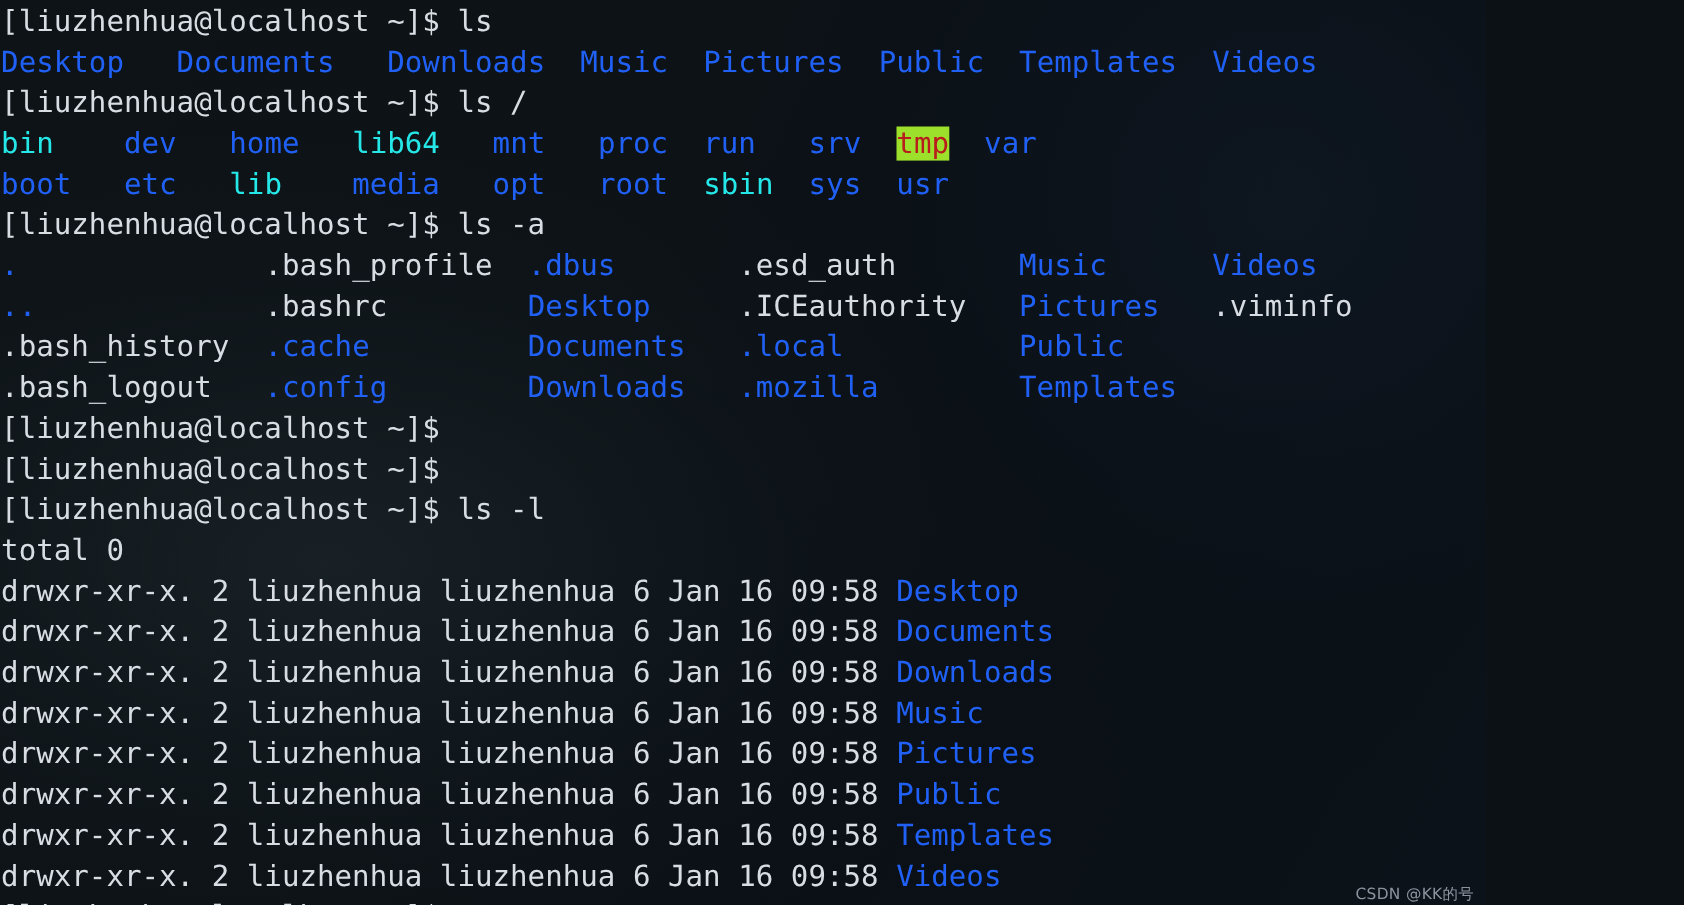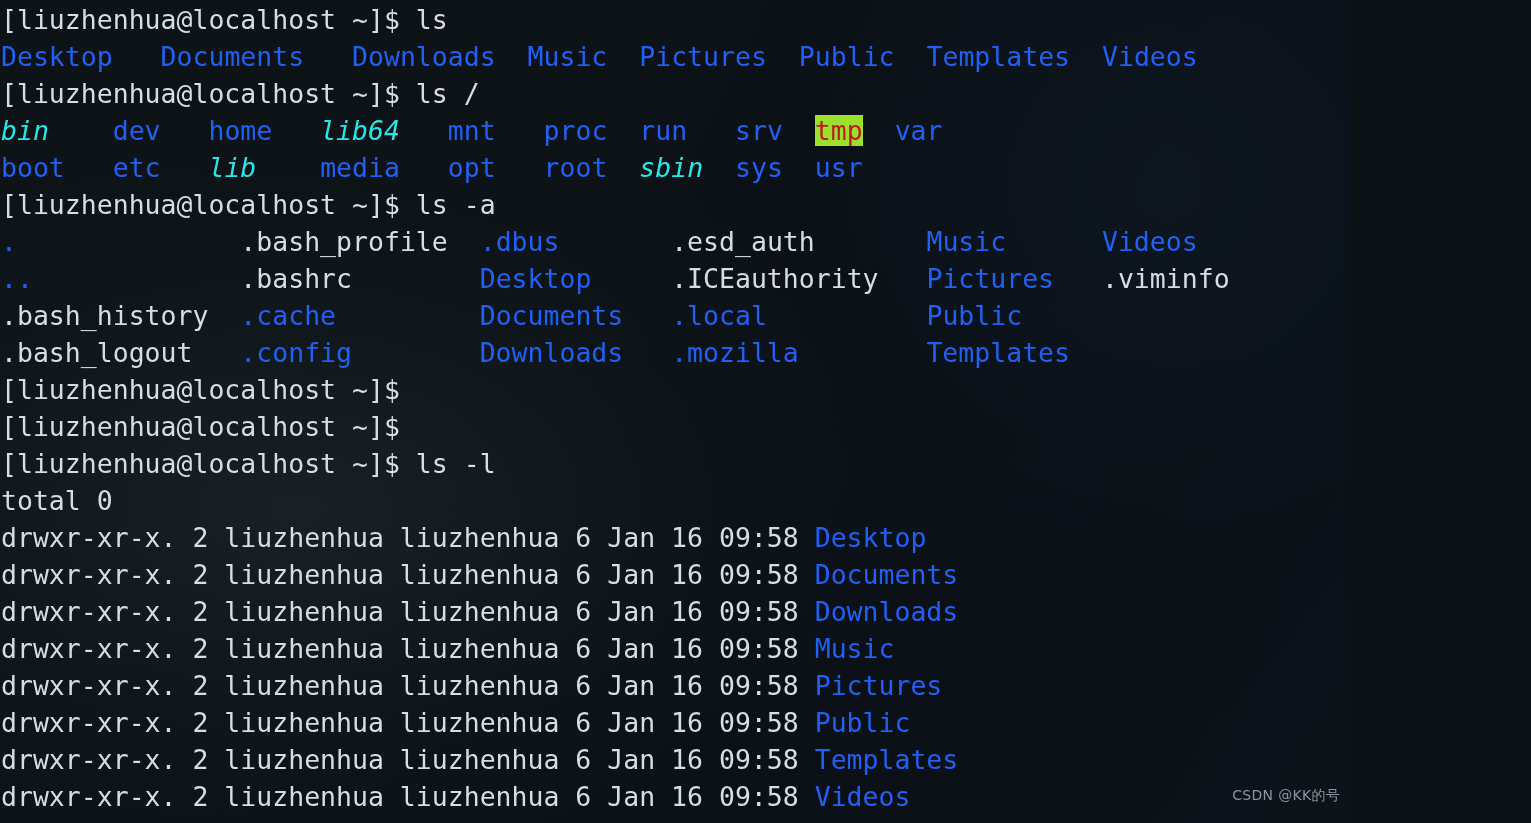--- a/index.html
+++ b/index.html
@@ -37,28 +37,28 @@
     padding:1px 0 0 1px;
     white-space:pre;
     font-variant-ligatures:none;
   }
 
   .line { height:37px; white-space:pre; }
 
   
   .c-default { color:#d8dde4; }
   .c-dir     { color:#2060f5;text-align:right; }
-  .c-link    { color:#26e7e7;font-style:italic; }
+  .c-link    { color:#26e7e7; }
   .c-sticky  { color:#b91c1c; background:#9ce02b; }
 
   
   #watermark {
     position:absolute;
     right:11px;
-    bottom:20px;
+    bottom:2px;
     font-family:"DejaVu Sans","Liberation Sans",sans-serif;
     font-size:14px;
     line-height:16px;
     letter-spacing:0.3px;
     color:#9aa2ad;
     opacity:0.9;
     white-space:pre;
   }
 </style>
 </head>

